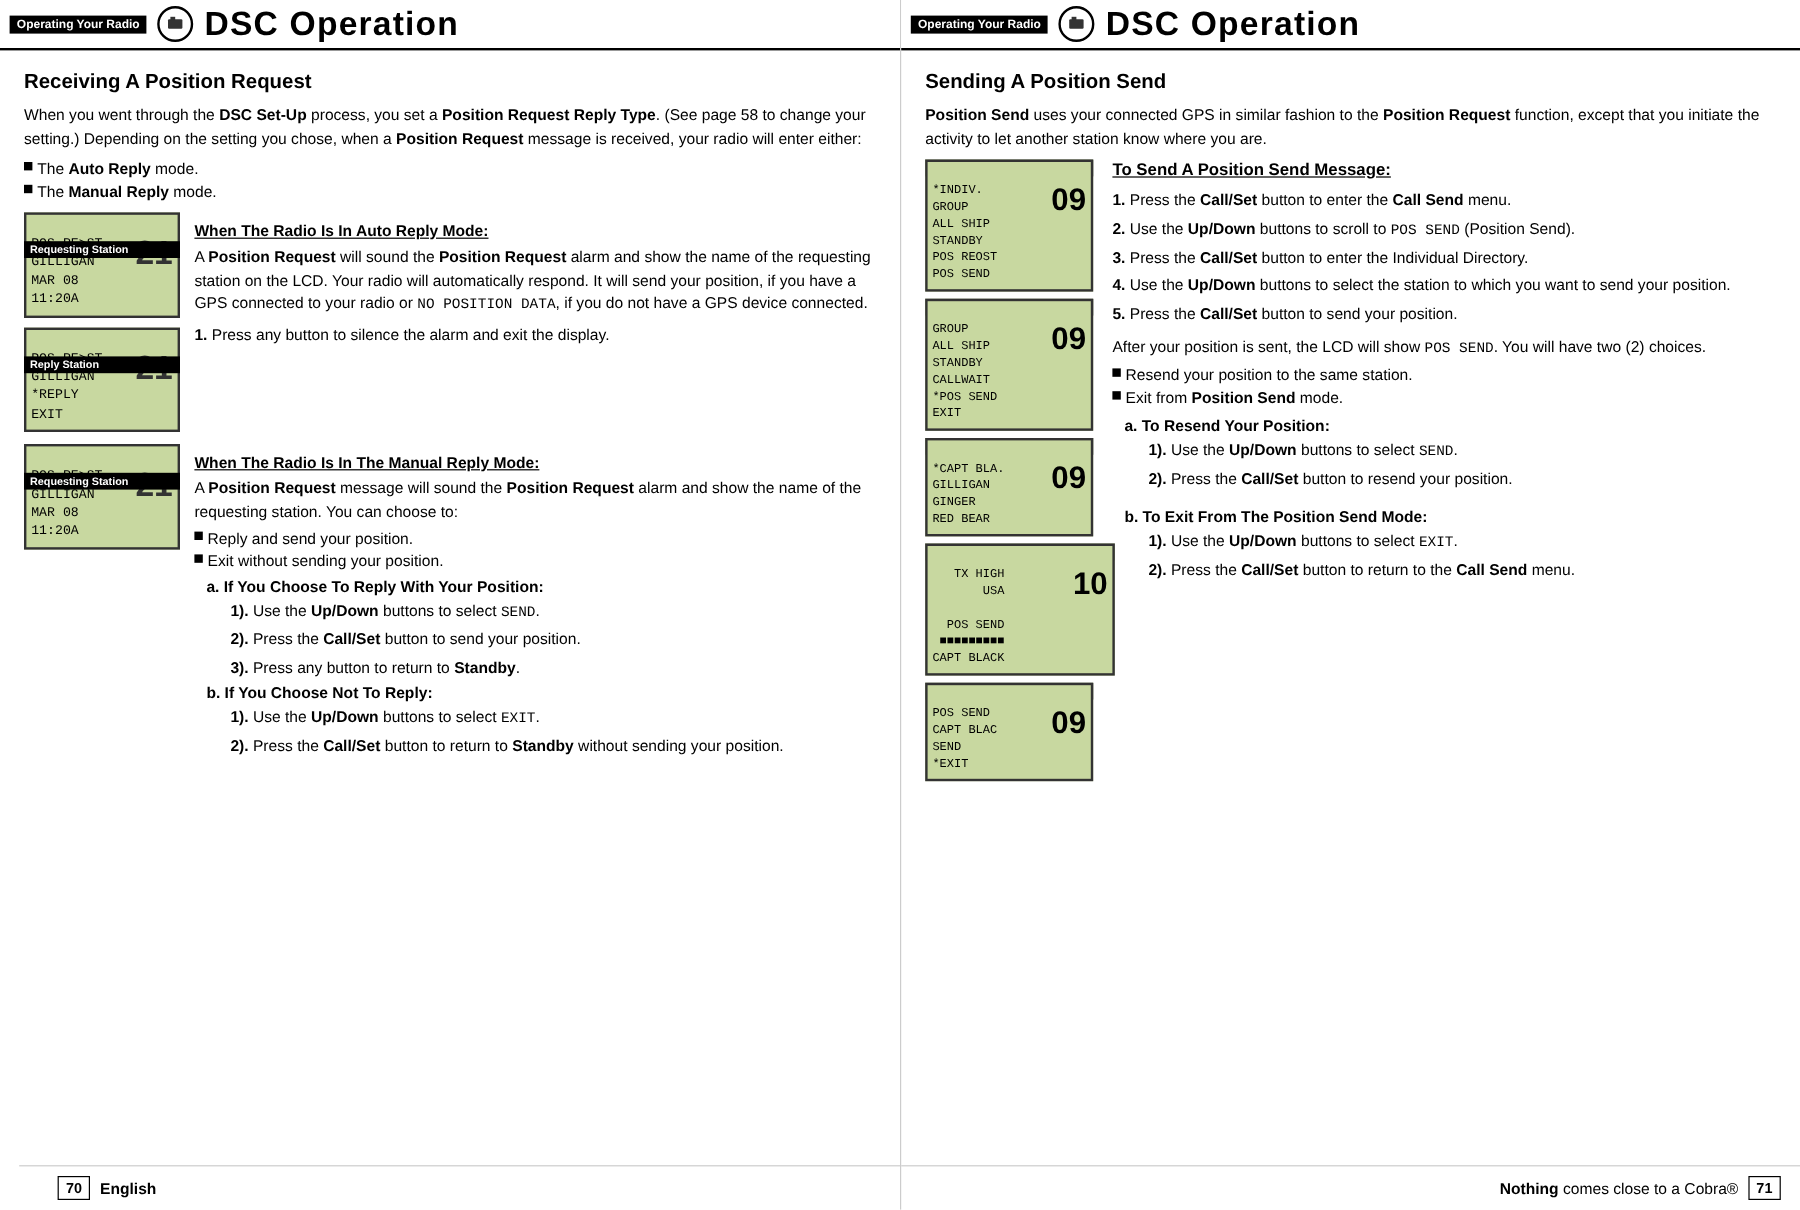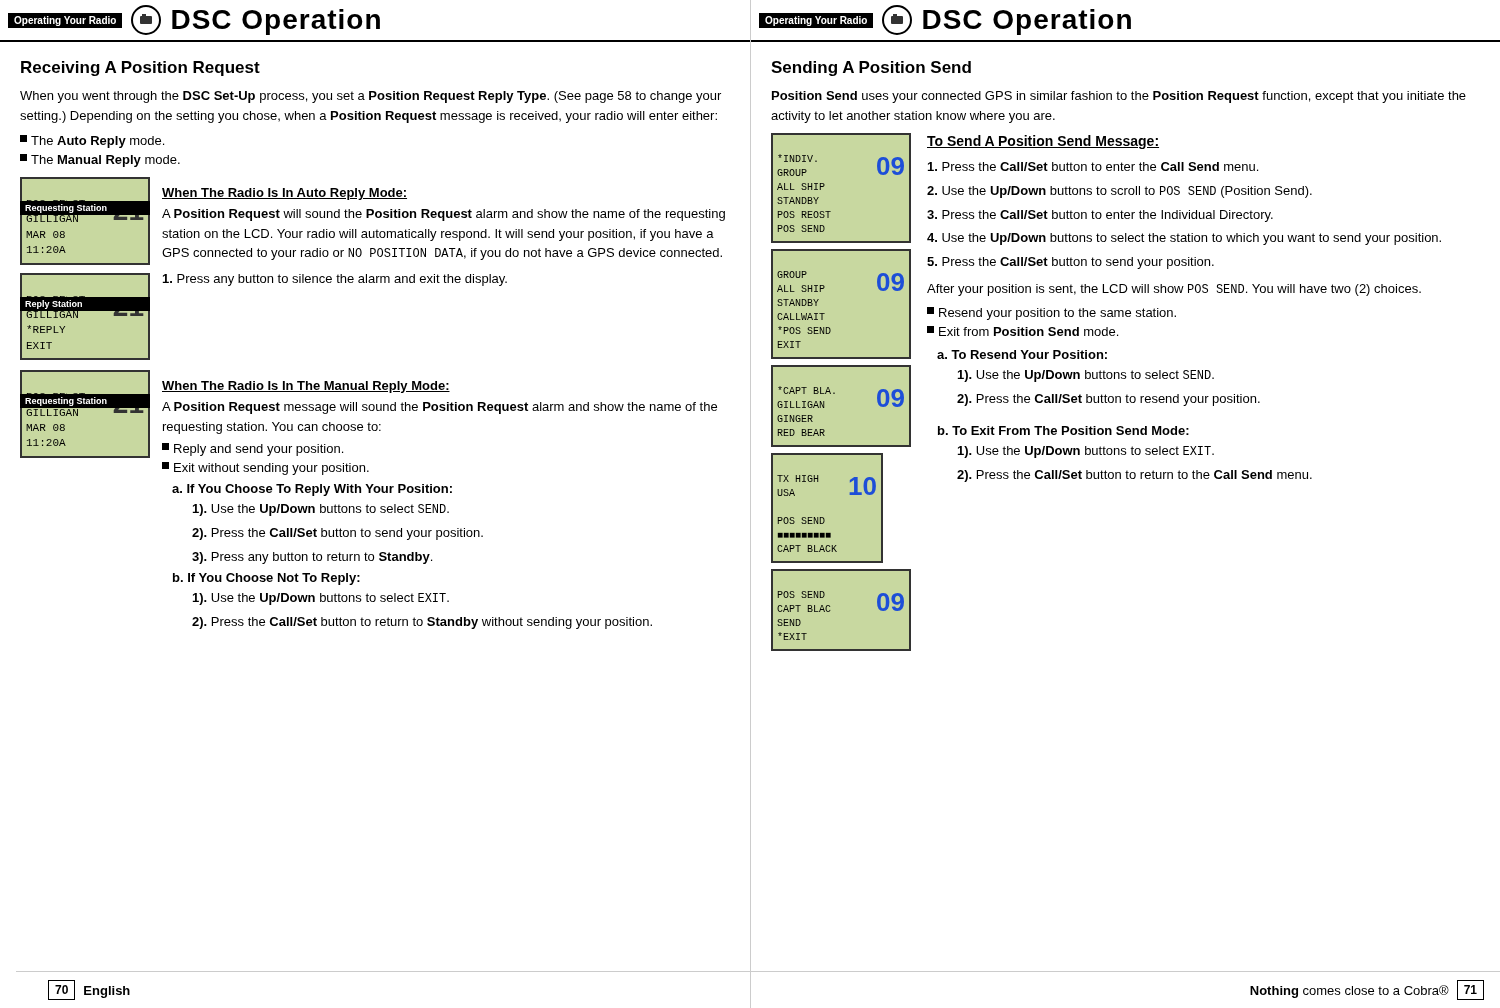--- a/index.html
+++ b/index.html
@@ -256,21 +256,21 @@
       padding: 2px 5px;
       position: absolute;
       top: 0;
       left: 0;
       right: 0;
     }
 
     .lcd-num-right {
       font-size: 26px;
       font-weight: bold;
-      color: #1d4ed8;
+      color: #000000;
       font-family: Arial, sans-serif;
       line-height: 1;
     }
 
     p { line-height: 1.5; }
   </style>
 </head>
 <body>
 
 <div class="page-container">
@@ -460,21 +460,21 @@
               <div>
                 <div>*CAPT BLA.</div>
                 <div>GILLIGAN</div>
                 <div>GINGER</div>
                 <div>RED BEAR</div>
               </div>
               <div class="lcd-num-right">09</div>
             </div>
           </div>
 
-          <div style="position:relative; width:112px;">
+          <div style="position:relative; width:158px;text-align:right;">
             <div class="lcd-small-label">Position Send</div>
             <div class="lcd-small">
               <div>
                 <div>TX HIGH</div>
                 <div>USA</div>
                 <div>&nbsp;</div>
                 <div>POS SEND</div>
                 <div>■■■■■■■■■</div>
                 <div>CAPT BLACK</div>
               </div>

